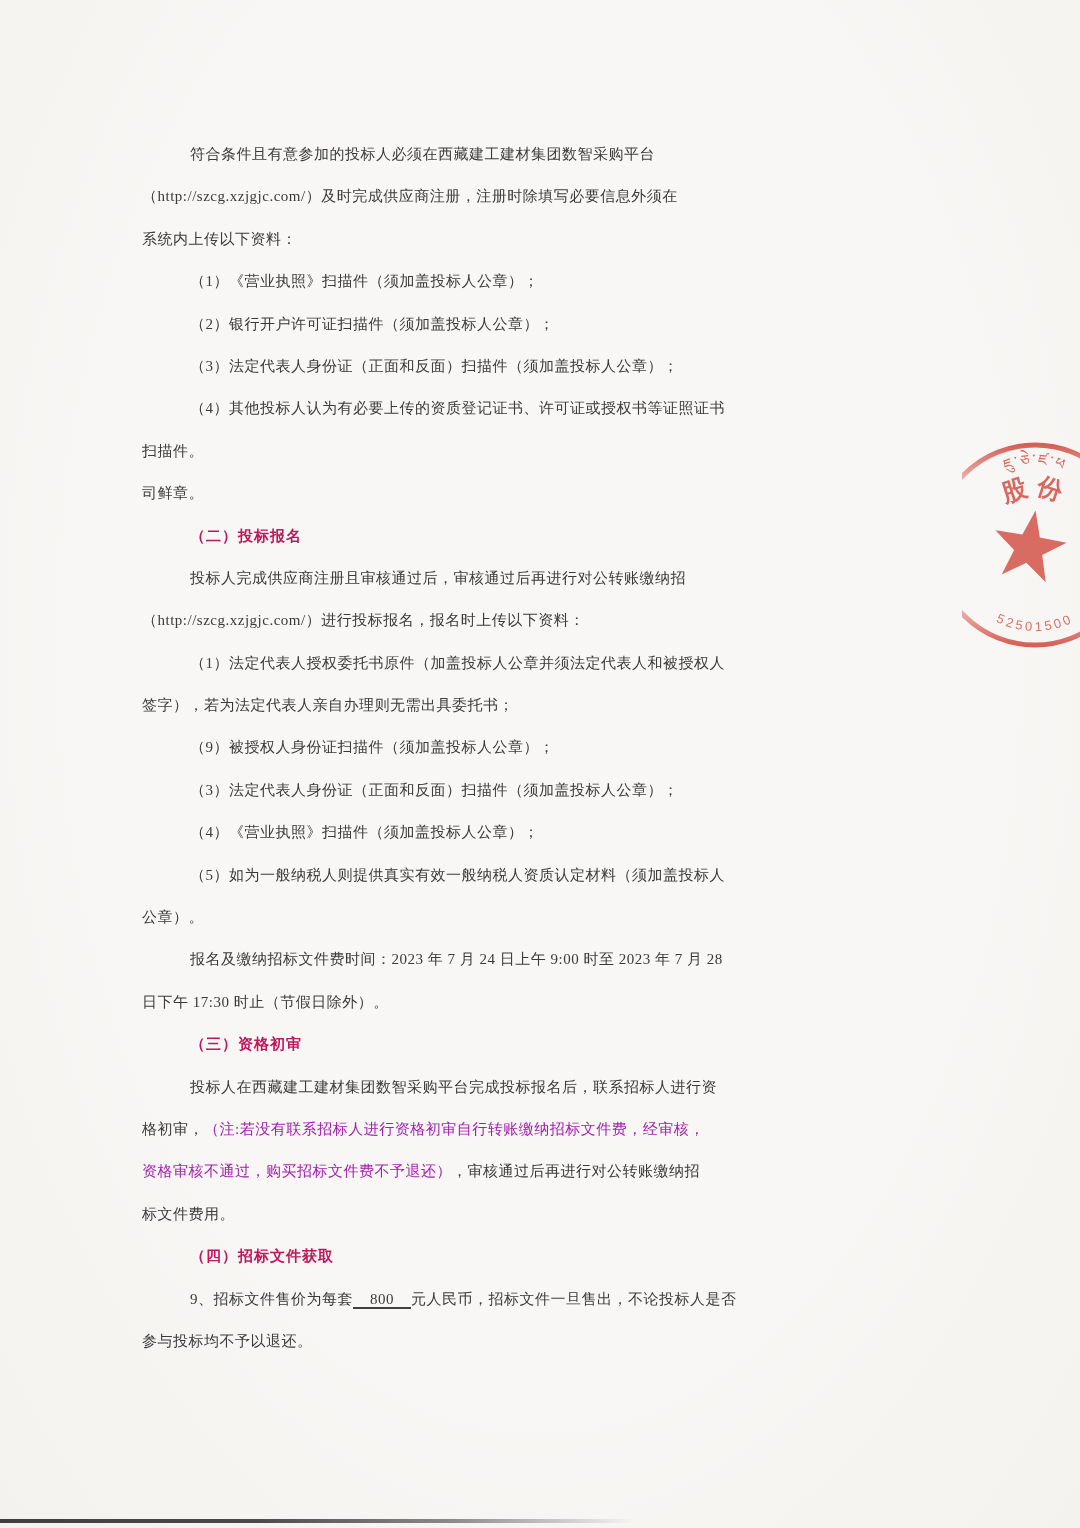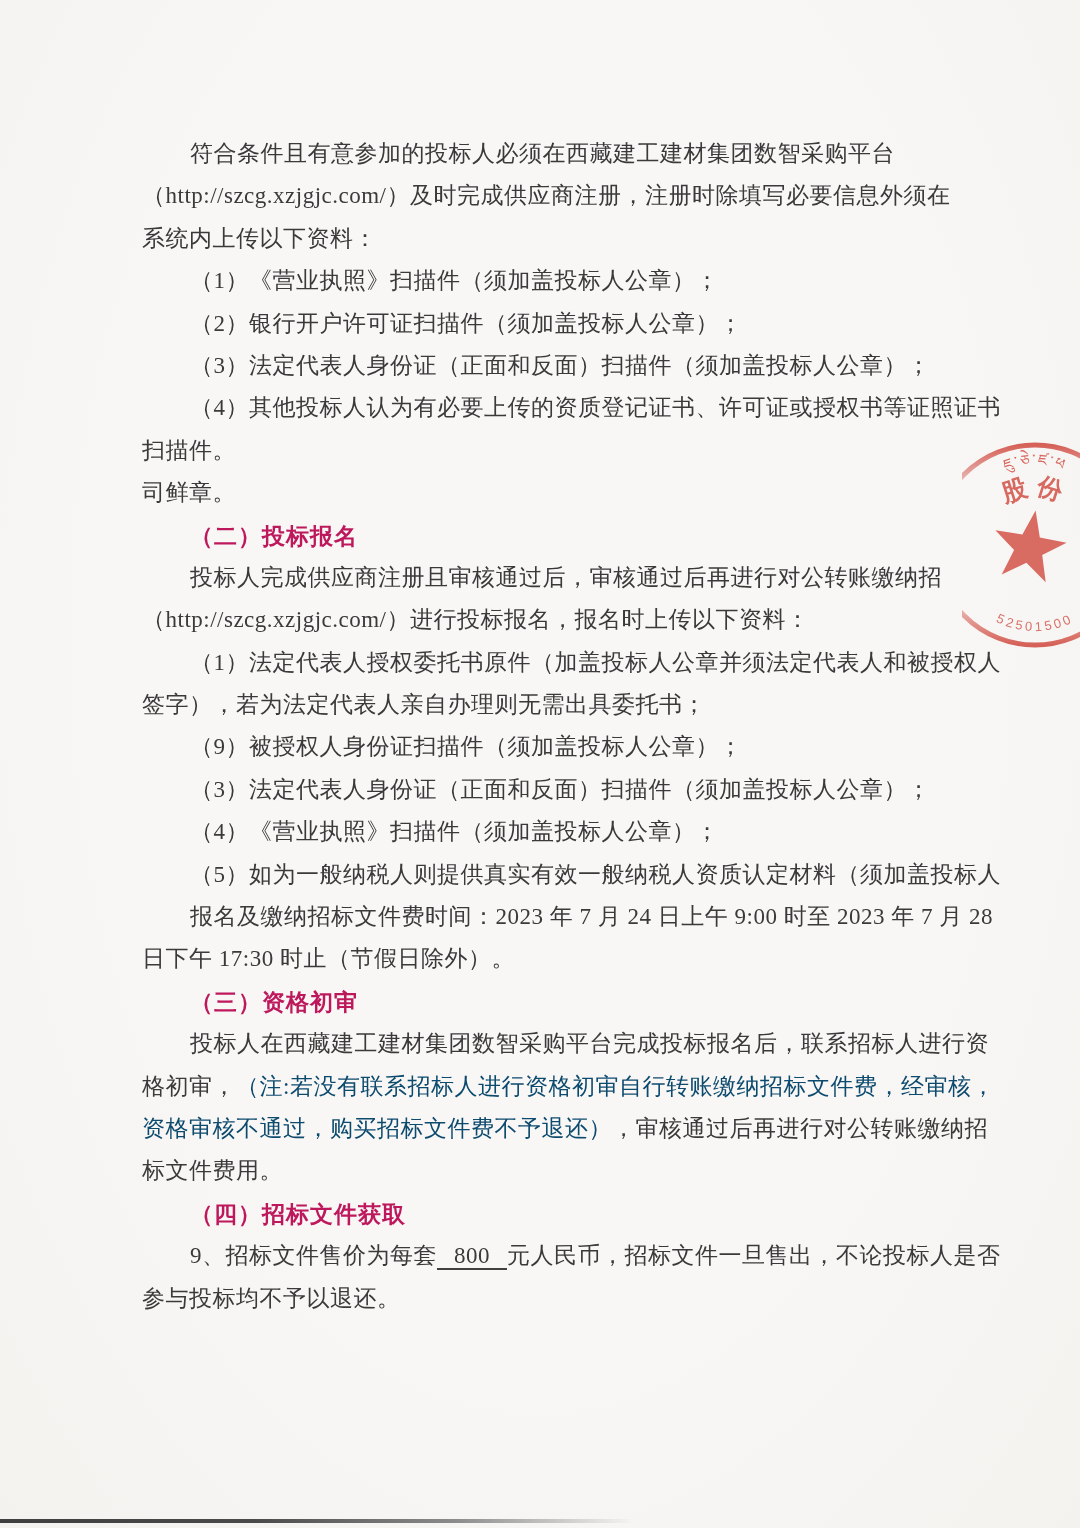--- a/index.html
+++ b/index.html
@@ -12,35 +12,35 @@
     overflow:hidden;
     position:relative;
   }
   .doc{
     position:absolute;
     top:133px;
     left:142px;
     right:90px;
   }
   .ln{
-    font-size:23px;
+    font-size:15px;
     line-height:42.4px;
     height:42.4px;
     letter-spacing:0.5px;
     white-space:nowrap;
     color:#3a3a3a;
   }
   .ind{ padding-left:48px; }
   .hd{
     font-family:"Liberation Sans","DejaVu Sans",sans-serif;
     font-weight:700;
     color:#be185d;
     letter-spacing:1px;
   }
-  .red{ color:#0c4a6e; }
+  .red{ color:#a21caf; }
   .price{
     border-bottom:2px solid #404040;
     padding:0 17px;
   }
   .stamp{
     position:absolute;
     left:962px;
     top:425px;
     opacity:0.92;
   }
@@ -66,20 +66,21 @@
   <div class="ln">司鲜章。</div>
   <div class="ln ind hd">（二）投标报名</div>
   <div class="ln ind">投标人完成供应商注册且审核通过后，审核通过后再进行对公转账缴纳招</div>
   <div class="ln">（http://szcg.xzjgjc.com/）进行投标报名，报名时上传以下资料：</div>
   <div class="ln ind">（1）法定代表人授权委托书原件（加盖投标人公章并须法定代表人和被授权人</div>
   <div class="ln">签字），若为法定代表人亲自办理则无需出具委托书；</div>
   <div class="ln ind">（9）被授权人身份证扫描件（须加盖投标人公章）；</div>
   <div class="ln ind">（3）法定代表人身份证（正面和反面）扫描件（须加盖投标人公章）；</div>
   <div class="ln ind">（4）《营业执照》扫描件（须加盖投标人公章）；</div>
   <div class="ln ind">（5）如为一般纳税人则提供真实有效一般纳税人资质认定材料（须加盖投标人</div>
+  <div class="ln">公章）。</div>
   <div class="ln ind">报名及缴纳招标文件费时间：2023 年 7 月 24 日上午 9:00 时至 2023 年 7 月 28</div>
   <div class="ln">日下午 17:30 时止（节假日除外）。</div>
   <div class="ln ind hd">（三）资格初审</div>
   <div class="ln ind">投标人在西藏建工建材集团数智采购平台完成投标报名后，联系招标人进行资</div>
   <div class="ln"><span>格初审，</span><span class="red">（注:若没有联系招标人进行资格初审自行转账缴纳招标文件费，经审核，</span></div>
   <div class="ln"><span class="red">资格审核不通过，购买招标文件费不予退还）</span><span>，审核通过后再进行对公转账缴纳招</span></div>
   <div class="ln">标文件费用。</div>
   <div class="ln ind hd">（四）招标文件获取</div>
   <div class="ln ind"><span>9、招标文件售价为每套</span><span class="price">800</span><span>元人民币，招标文件一旦售出，不论投标人是否</span></div>
   <div class="ln">参与投标均不予以退还。</div>

